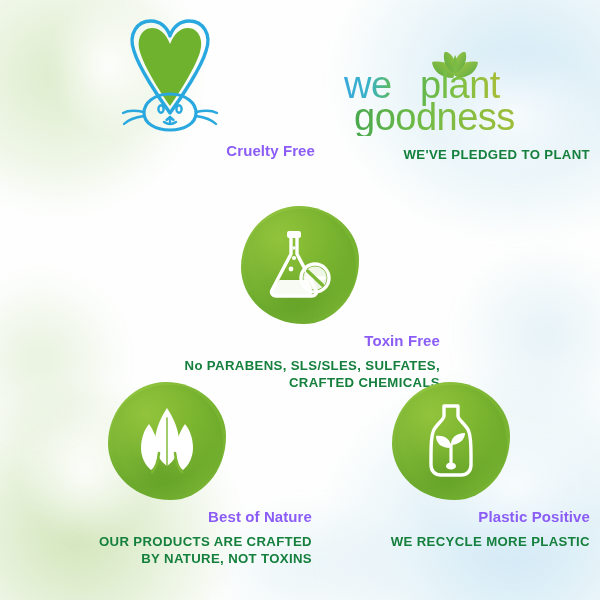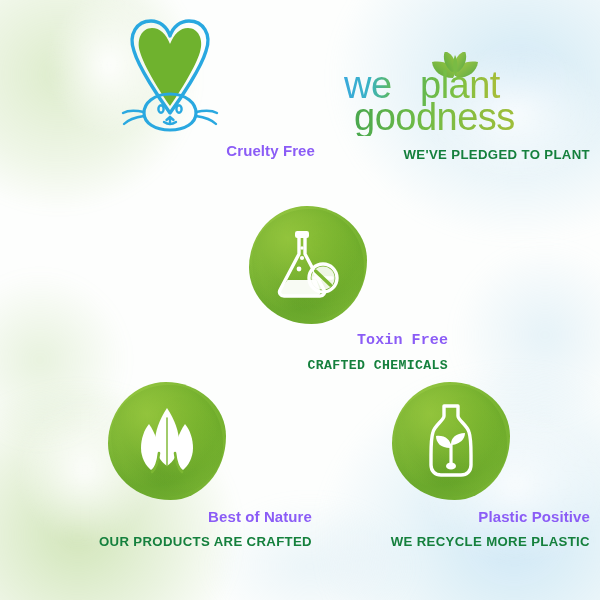--- a/index.html
+++ b/index.html
@@ -70,21 +70,21 @@
   .wash-cbot{
     left:180px;bottom:-60px;width:260px;height:170px;
     background:radial-gradient(ellipse 55% 55% at 50% 45%, rgba(178,216,236,.24), rgba(178,216,236,0) 74%);
     filter:blur(8px);
   }
 
   
   .badge{position:absolute;text-align:right;}
   .badge-cruelty{left:25px;top:14px;width:290px;}
   .badge-plant{left:312px;top:52px;width:278px;}
-  .badge-toxin{left:168px;top:206px;width:280px;font-family:Liberation Mono, monospace;}
+  .badge-toxin{left:160px;top:206px;width:280px;}
   .badge-nature{left:22px;top:382px;width:290px;}
   .badge-plastic{left:312px;top:382px;width:278px;}
 
   .icon-wrap{display:flex;justify-content:center;align-items:center;}
 
   .title{
     color:#8b5cf6;
     font-size:15px;
     font-weight:bold;
     letter-spacing:.1px;
@@ -243,20 +243,21 @@
           <circle cx="52" cy="50" r="14" fill="none" stroke="#ffffff" stroke-width="3.4"></circle>
           <circle cx="52" cy="50" r="10.5" fill="#ffffff" opacity=".0"></circle>
           <path d="M43 50 L61 50" stroke="#ffffff" stroke-width="3.4" stroke-linecap="round"></path>
           <circle cx="52" cy="50" r="11.6" fill="#ffffff" opacity=".88"></circle>
           <path d="M44.6 43 L59.4 57" stroke="#7cb733" stroke-width="3.4" stroke-linecap="round"></path>
         </svg>
       </div>
     </div>
     <div class="title">Toxin Free</div>
     <div class="sub">
+      <span class="lineA">No PARABENS, SLS/SLES, SULFATES,</span>
       <span class="lineB">CRAFTED CHEMICALS</span>
     </div>
   </div>
 
   <div class="badge badge-nature">
     <div class="icon-wrap">
       <div class="blob">
         <div class="ink"></div>
         <div class="ink2"></div>
         <svg width="74" height="74" viewBox="0 0 74 74">
@@ -271,20 +272,21 @@
           <path d="M30 68 Q26 52 20 30" stroke="#7cb733" stroke-width="1.4" stroke-linecap="round" opacity=".0"></path>
 
           <path d="M29 49 C28 58 26 64 22 68" stroke="#7cb733" stroke-width="2.6" fill="none" stroke-linecap="round"></path>
           <path d="M45 49 C46 58 48 64 52 68" stroke="#7cb733" stroke-width="2.6" fill="none" stroke-linecap="round"></path>
         </svg>
       </div>
     </div>
     <div class="title">Best of Nature</div>
     <div class="sub">
       <span class="lineA">OUR PRODUCTS ARE CRAFTED</span>
+      <span class="lineB">BY NATURE, NOT TOXINS</span>
     </div>
   </div>
 
   <div class="badge badge-plastic">
     <div class="icon-wrap">
       <div class="blob">
         <div class="ink"></div>
         <div class="ink2"></div>
         <svg width="72" height="76" viewBox="0 0 72 76">
 

